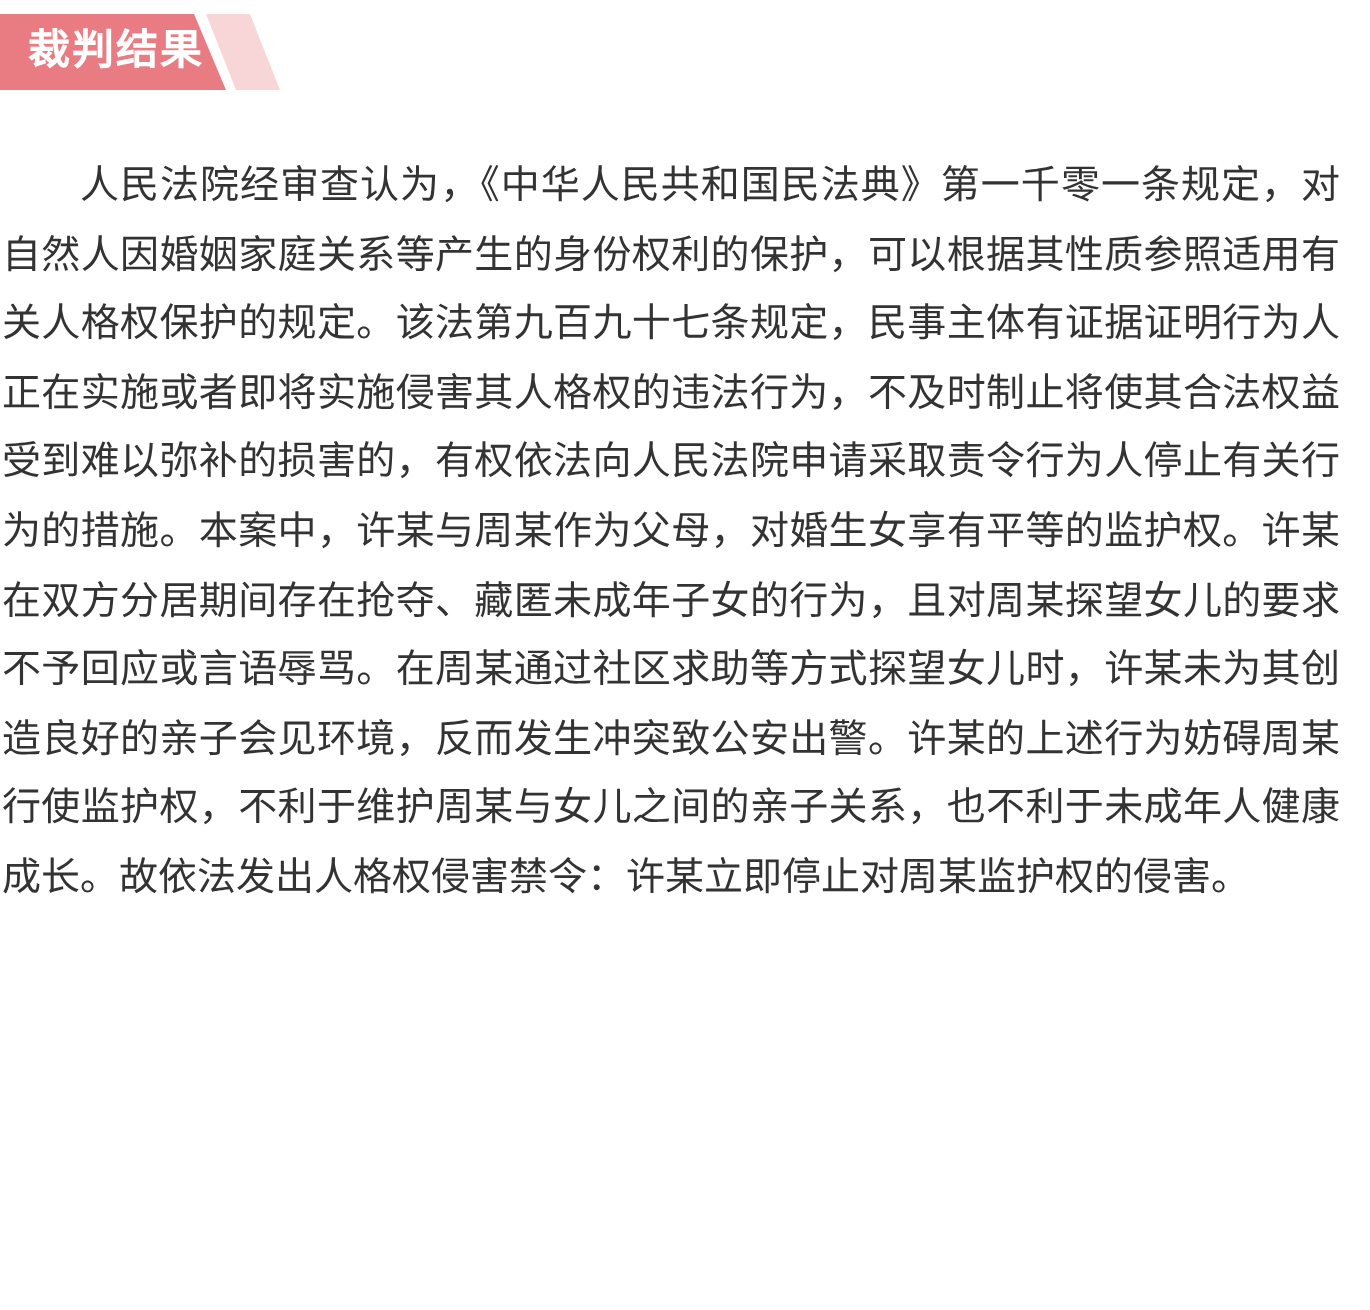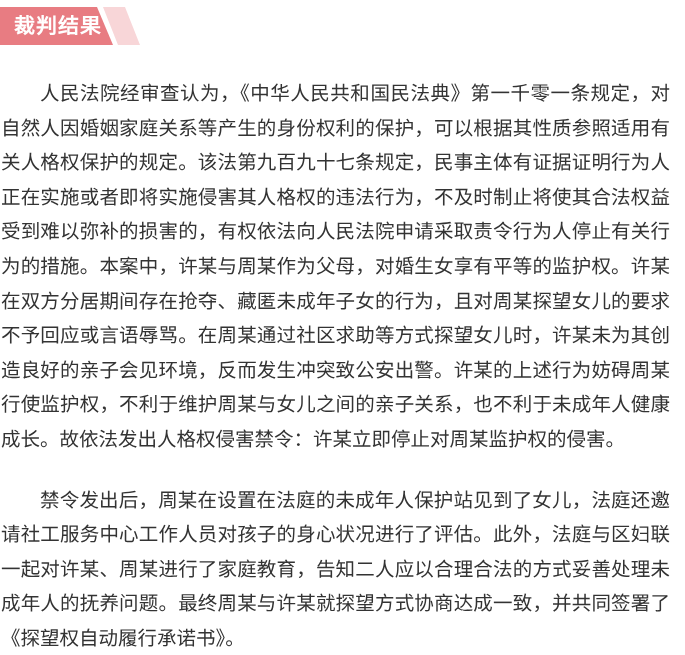--- a/index.html
+++ b/index.html
@@ -68,16 +68,15 @@
 
 <div class="page">
 
   <div class="badge">
     <span class="badge-label">裁判结果</span>
   </div>
   <div class="badge-stripe"></div>
 
   <div class="article">
     <p>人民法院经审查认为，《中华人民共和国民法典》第一千零一条规定，对自然人因婚姻家庭关系等产生的身份权利的保护，可以根据其性质参照适用有关人格权保护的规定。该法第九百九十七条规定，民事主体有证据证明行为人正在实施或者即将实施侵害其人格权的违法行为，不及时制止将使其合法权益受到难以弥补的损害的，有权依法向人民法院申请采取责令行为人停止有关行为的措施。本案中，许某与周某作为父母，对婚生女享有平等的监护权。许某在双方分居期间存在抢夺、藏匿未成年子女的行为，且对周某探望女儿的要求不予回应或言语辱骂。在周某通过社区求助等方式探望女儿时，许某未为其创造良好的亲子会见环境，反而发生冲突致公安出警。许某的上述行为妨碍周某行使监护权，不利于维护周某与女儿之间的亲子关系，也不利于未成年人健康成长。故依法发出人格权侵害禁令：许某立即停止对周某监护权的侵害。</p>
-    <p>禁令发出后，周某在设置在法庭的未成年人保护站见到了女儿，法庭还邀请社工服务中心工作人员对孩子的身心状况进行了评估。此外，法庭与区妇联一起对许某、周某进行了家庭教育，告知二人应以合理合法的方式妥善处理未成年人的抚养问题。最终周某与许某就探望方式协商达成一致，并共同签署了《探望权自动履行承诺书》。</p>
   </div>
 
 </div>
 
 </body></html>

